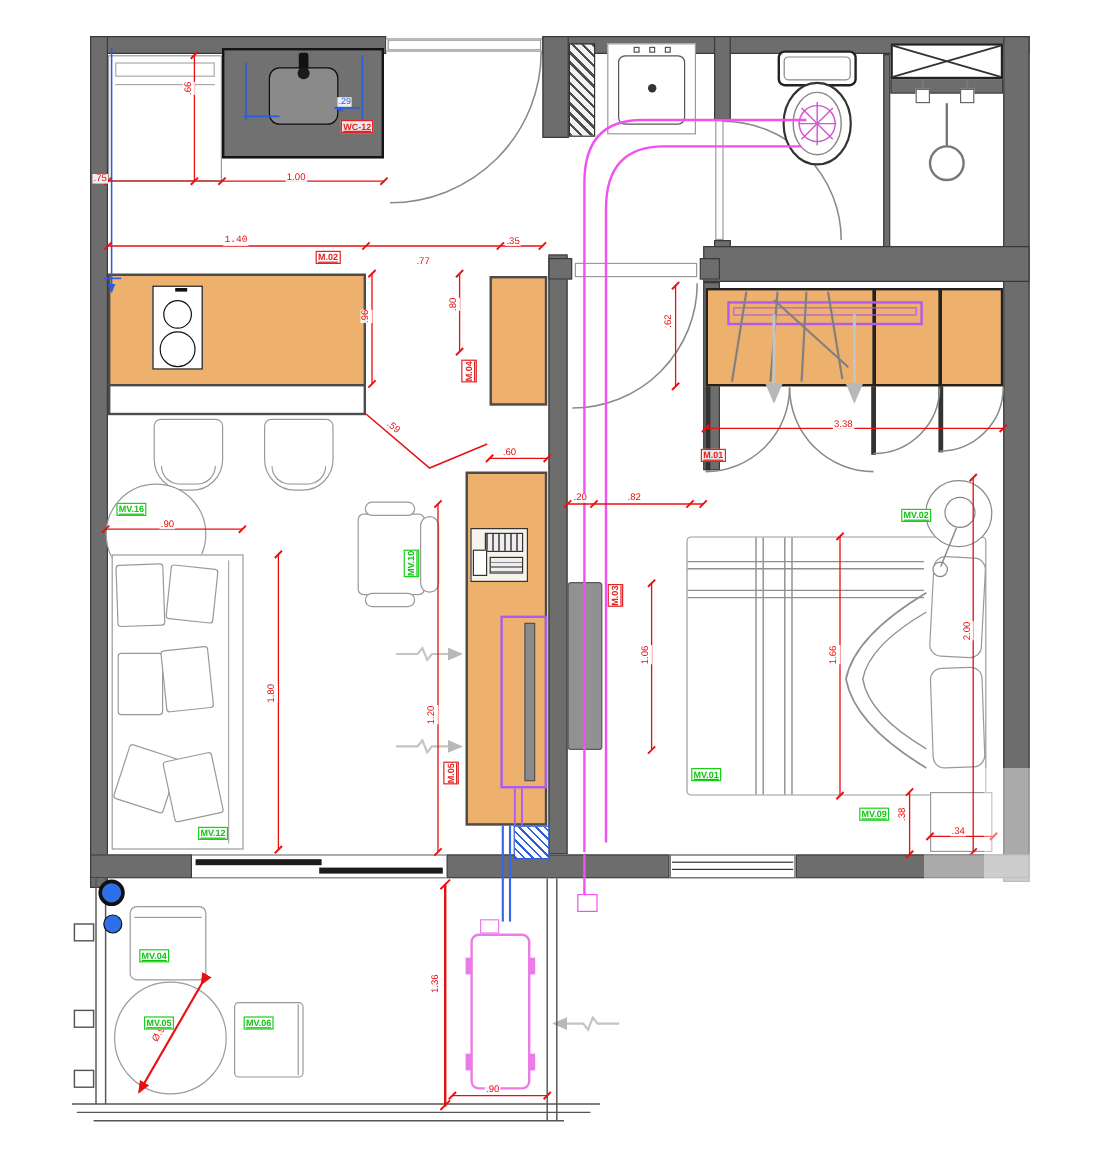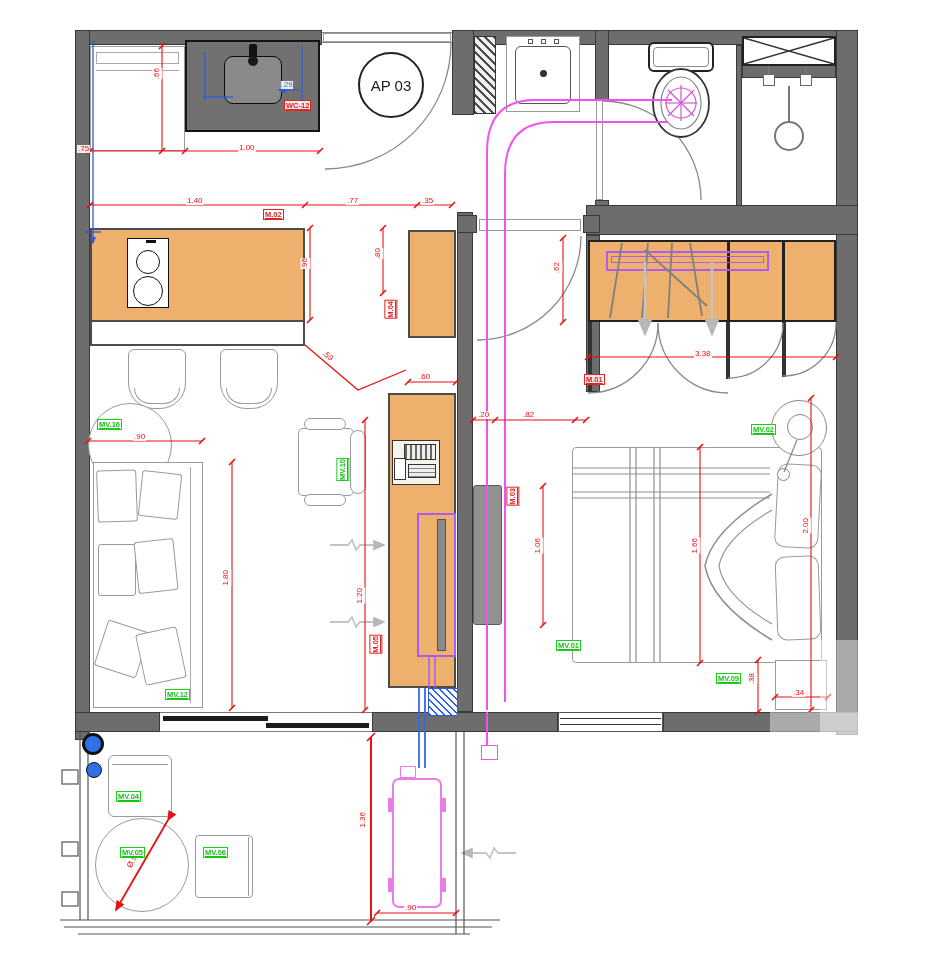--- a/index.html
+++ b/index.html
@@ -61,23 +61,20 @@
   <div class="abs outline" style="left:596px;top:100px;width:7px;height:100px;"></div>
 
   <div class="abs outline" style="left:90px;top:46px;width:95px;height:105px;"></div>
   <div class="abs" style="left:96px;top:52px;width:83px;height:12px;border:1px solid #aaa;"></div>
   <div class="abs" style="left:96px;top:70px;width:83px;height:1px;background:#aaa;"></div>
   <div class="abs" style="left:185px;top:40px;width:135px;height:92px;background:#717171;border:2px solid #141414;"></div>
   <div class="abs" style="left:224px;top:56px;width:58px;height:48px;background:#8a8a8a;border:1.6px solid #0d0d0d;border-radius:9px;"></div>
   <div class="abs" style="left:249px;top:44px;width:8px;height:14px;background:#111;border-radius:2px;"></div>
   <div class="abs" style="left:248px;top:56px;width:10px;height:10px;background:#1a1a1a;border-radius:50%;"></div>
 
-  <div class="abs" style="left:358px;top:52px;width:66px;height:66px;border:2px solid #222;border-radius:50%;background:#fff;display:flex;align-items:center;justify-content:center;z-index:5;">
-    <span style="font-size:15px;color:#222;">AP 03</span>
-  </div>
 
   <div class="abs outline" style="left:506px;top:36px;width:74px;height:76px;"></div>
   <div class="abs outline2" style="left:515px;top:46px;width:56px;height:58px;border-radius:6px;"></div>
   <div class="abs" style="left:528px;top:39px;width:5px;height:5px;border:1px solid #555;"></div>
   <div class="abs" style="left:541px;top:39px;width:5px;height:5px;border:1px solid #555;"></div>
   <div class="abs" style="left:554px;top:39px;width:5px;height:5px;border:1px solid #555;"></div>
   <div class="abs" style="left:540px;top:70px;width:7px;height:7px;background:#333;border-radius:50%;"></div>
   <div class="abs dkout" style="left:648px;top:42px;width:66px;height:30px;border-radius:6px;"></div>
   <div class="abs" style="left:653px;top:47px;width:56px;height:20px;border:1px solid #888;border-radius:4px;"></div>
   <div class="abs dkout" style="left:742px;top:36px;width:94px;height:30px;"></div>
@@ -336,22 +333,22 @@
         <line x1="453" y1="916" x2="459" y2="910" stroke-width="1.6"></line>
       <line x1="168" y1="820" x2="116" y2="910" stroke-width="1.8" marker-start="url(#rah)" marker-end="url(#rah)"></line>
     </g>
   </svg>
 
   <div class="lab-layer">
     <div class="abs dim" style="left:77px;top:145px;">.75</div>
     <div class="abs dim" style="left:238px;top:144px;text-align:center;">1.00</div>
     <div class="abs bdim" style="left:281px;top:81px;">.29</div>
     <div class="abs dim vdim" style="left:152px;top:68px;">.66</div>
-    <div class="abs dim" style="left:186px;top:197px;">1.40</div>
-    <div class="abs dim" style="left:346px;top:197px;">.77</div>
+    <div class="abs dim" style="left:186px;top:197px;font-family:Liberation Mono, monospace;">1.40</div>
+    <div class="abs dim" style="left:346px;top:214px;">.77</div>
     <div class="abs dim" style="left:421px;top:197px;">.35</div>
     <div class="abs dim vdim" style="left:300px;top:258px;">.96</div>
     <div class="abs dim vdim" style="left:373px;top:248px;">.80</div>
     <div class="abs dim" style="left:418px;top:373px;">.60</div>
     <div class="abs dim" style="left:321px;top:352px;transform:rotate(40deg);">.59</div>
     <div class="abs dim vdim" style="left:552px;top:262px;">.62</div>
     <div class="abs dim" style="left:694px;top:350px;">3.38</div>
     <div class="abs dim" style="left:477px;top:411px;">.20</div>
     <div class="abs dim" style="left:522px;top:411px;">.82</div>
     <div class="abs dim vdim" style="left:533px;top:538px;">1.06</div>
@@ -370,21 +367,21 @@
   <div class="lab-layer">
     <div class="abs rlabel" style="left:284px;top:100px;text-align:center;">WC-12</div>
     <div class="abs rlabel" style="left:263px;top:209px;">M.02</div>
     <div class="abs rlabel vlab" style="left:384px;top:300px;">M.04</div>
     <div class="abs rlabel vlab" style="left:369px;top:635px;">M.05</div>
     <div class="abs rlabel vlab" style="left:506px;top:487px;">M.03</div>
     <div class="abs rlabel" style="left:584px;top:330px;margin-top:44px;">M.01</div>
     <div class="abs glabel" style="left:97px;top:419px;">MV.16</div>
     <div class="abs glabel" style="left:165px;top:689px;">MV.12</div>
     <div class="abs glabel vlab" style="left:336px;top:458px;">MV.10</div>
-    <div class="abs glabel" style="left:556px;top:640px;">MV.01</div>
+    <div class="abs glabel" style="left:576px;top:640px;">MV.01</div>
     <div class="abs glabel" style="left:751px;top:424px;">MV.02</div>
     <div class="abs glabel" style="left:716px;top:673px;">MV.09</div>
     <div class="abs glabel" style="left:116px;top:791px;">MV.04</div>
     <div class="abs glabel" style="left:120px;top:847px;">MV.05</div>
     <div class="abs glabel" style="left:203px;top:847px;">MV.06</div>
   </div>
 
 </div>
 
 </body></html>

